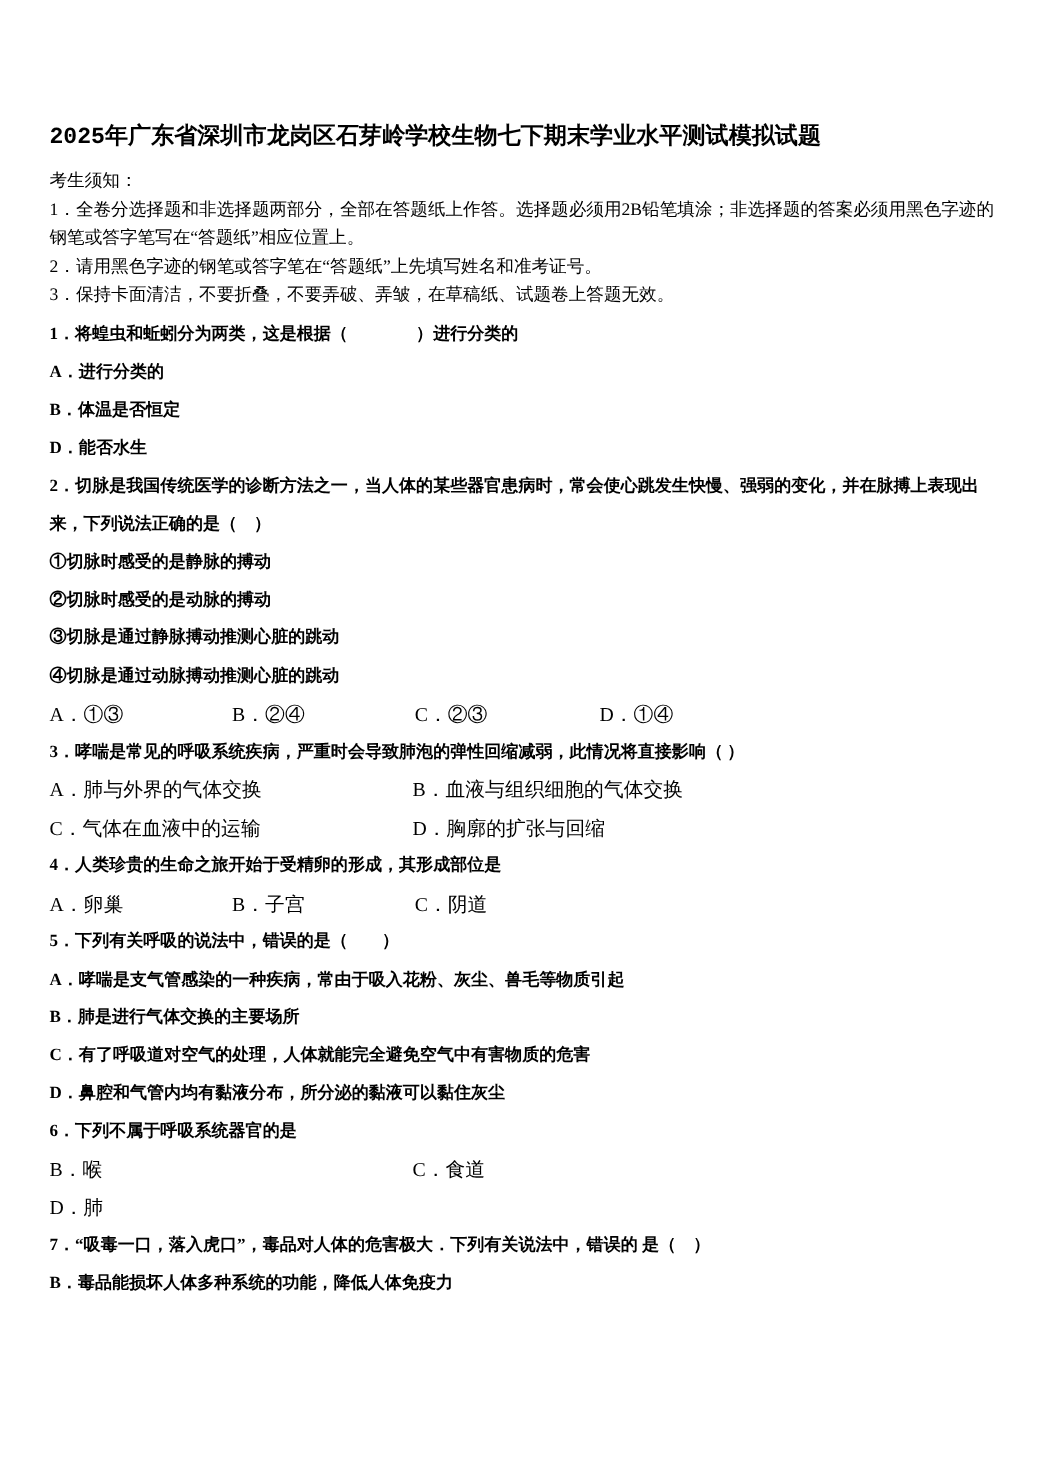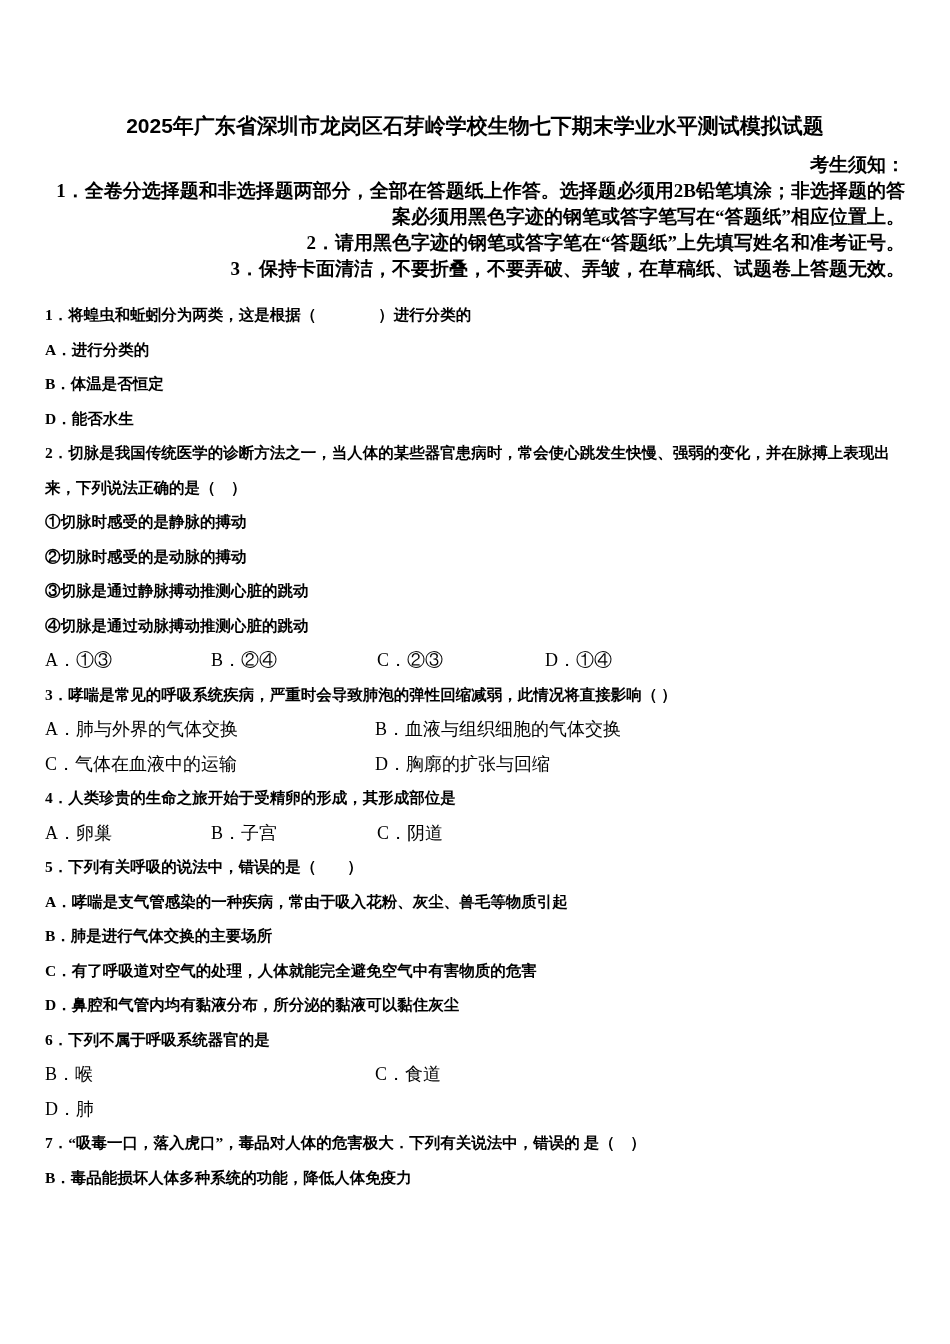--- a/index.html
+++ b/index.html
@@ -3,26 +3,26 @@
 <meta charset="utf-8">
 <style>
   html, body { margin: 0; padding: 0; background: #ffffff; }
   body {
     width: 950px; height: 1344px; overflow: hidden;
     color: #000;
     font-family: "Liberation Serif", "DejaVu Serif", serif;
   }
   .page { box-sizing: border-box; padding: 112px 45px 0 45px; }
   .title {
-    font-family: Liberation Sans, sans-serif;
-    font-size: 21px; font-weight: 700; text-align: center;
+    font-family: Liberation Mono, monospace;
+    font-size: 21px; font-weight: 700; 
     margin: 0 0 12px 0; line-height: 1.35;
   }
-  .notice p { margin: 0; font-size: 19px; font-weight: 700; line-height: 26px; text-align: right; }
-  .questions { margin-top: 16px; }
+  .notice p { margin: 0; font-size: 16px; font-weight: 400; line-height: 26px; }
+  .questions { margin-top: 5px; }
   .questions p { margin: 0; font-size: 15.5px; font-weight: 700; line-height: 34.5px; }
   .opts-row4, .opts-grid2 {
     font-size: 18px; font-weight: 400; line-height: 34.5px;
     display: grid;
   }
   .opts-row4 { grid-template-columns: 166px 166px 168px auto; }
   .opts-grid2 { grid-template-columns: 330px auto; }
 </style>
 </head>
 <body>

